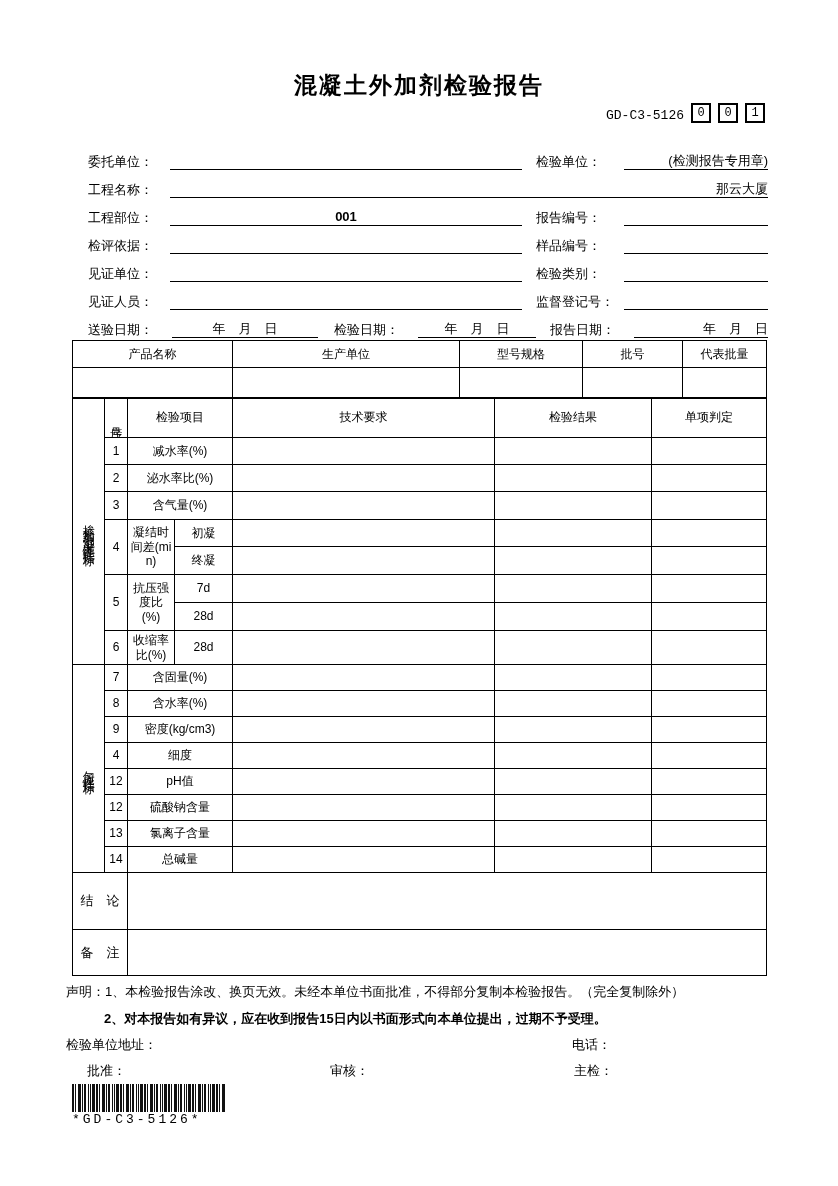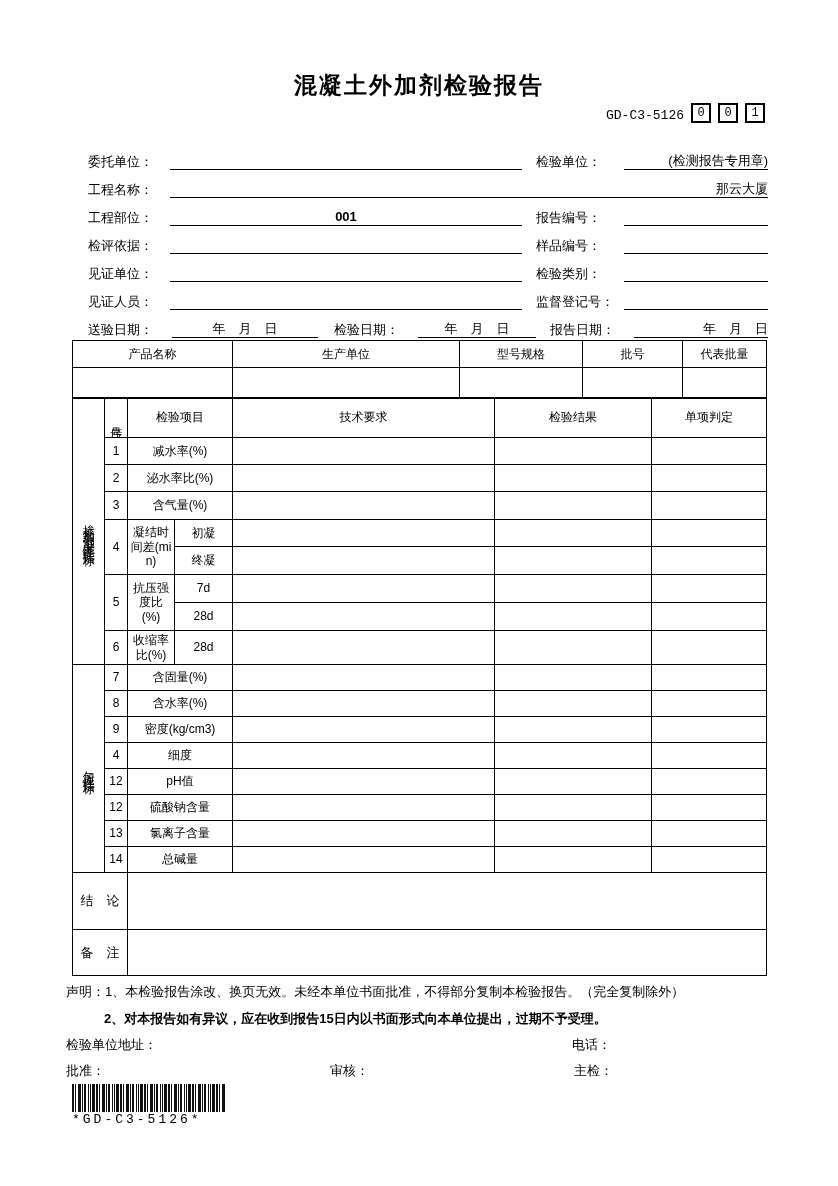--- a/index.html
+++ b/index.html
@@ -36,21 +36,21 @@
   .seqh{letter-spacing:1px;}
   .sub1{word-break:break-all;}
   .biglbl{font-size:13px;white-space:pre;}
   .cell-left{text-align:left;}
   
   .stmt1{position:absolute;left:66px;top:983px;font-size:13px;white-space:nowrap;}
   .stmt2{position:absolute;left:104px;top:1010px;font-size:13px;white-space:nowrap;font-weight:bold;}
   
   .addr-lbl{position:absolute;left:66px;top:1036px;font-size:13px;}
   .phone-lbl{position:absolute;left:572px;top:1036px;font-size:13px;}
-  .approve-lbl{position:absolute;left:66px;top:1062px;font-size:13px;}
+  .approve-lbl{position:absolute;left:87px;top:1062px;font-size:13px;}
   .review-lbl{position:absolute;left:330px;top:1062px;font-size:13px;}
   .chief-lbl{position:absolute;left:574px;top:1062px;font-size:13px;}
   
   .barcode{position:absolute;left:72px;top:1084px;}
   .bars{display:flex;align-items:stretch;height:28px;}
   .bar{background:#111;height:28px;}
   .barcode-text{font-family:"Liberation Mono",monospace;font-size:13px;letter-spacing:3px;
     margin-top:0;white-space:nowrap;}
 </style>
 </head>

